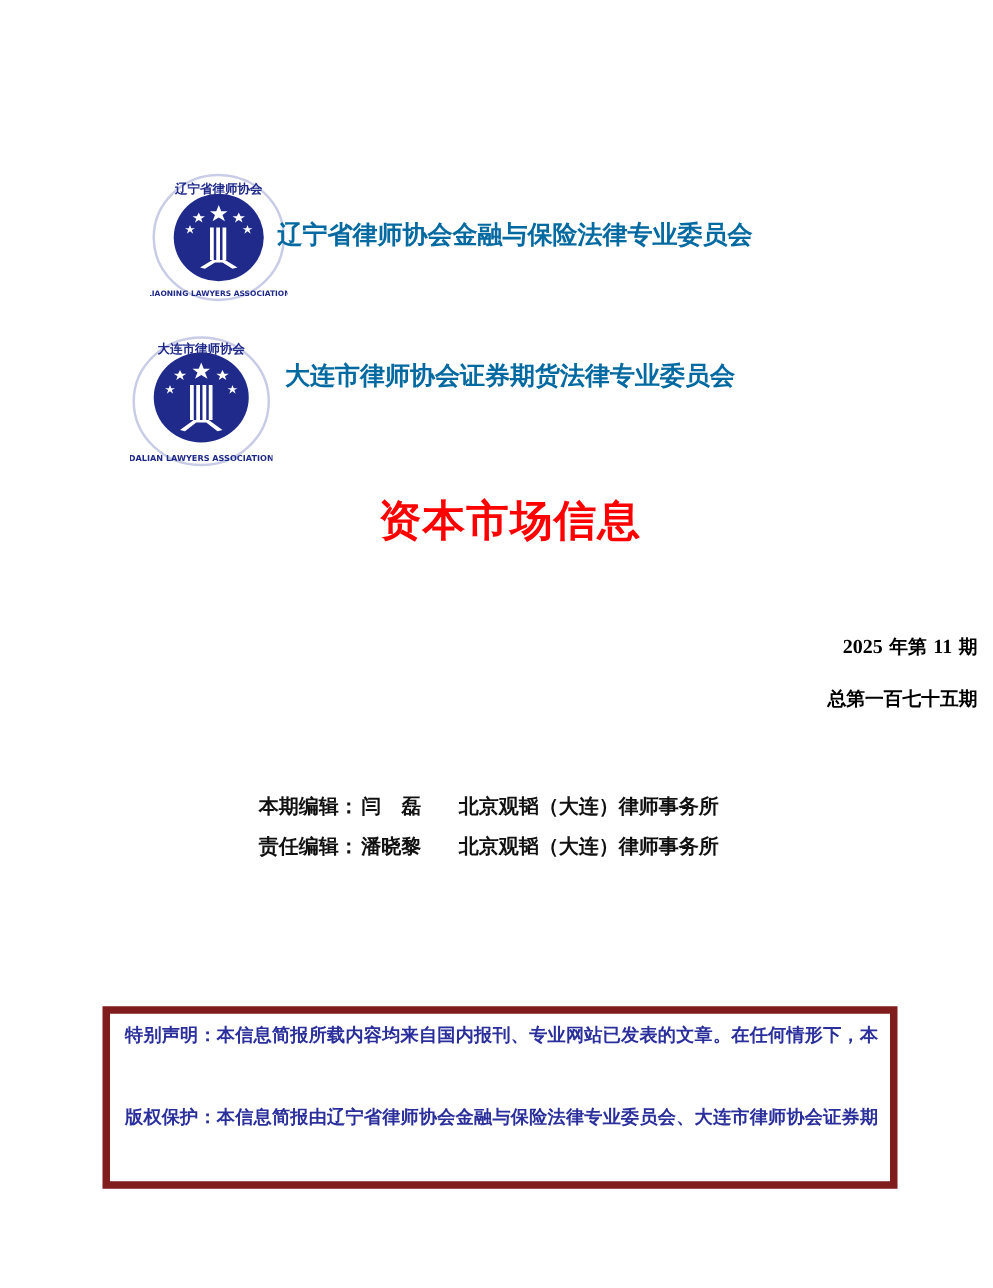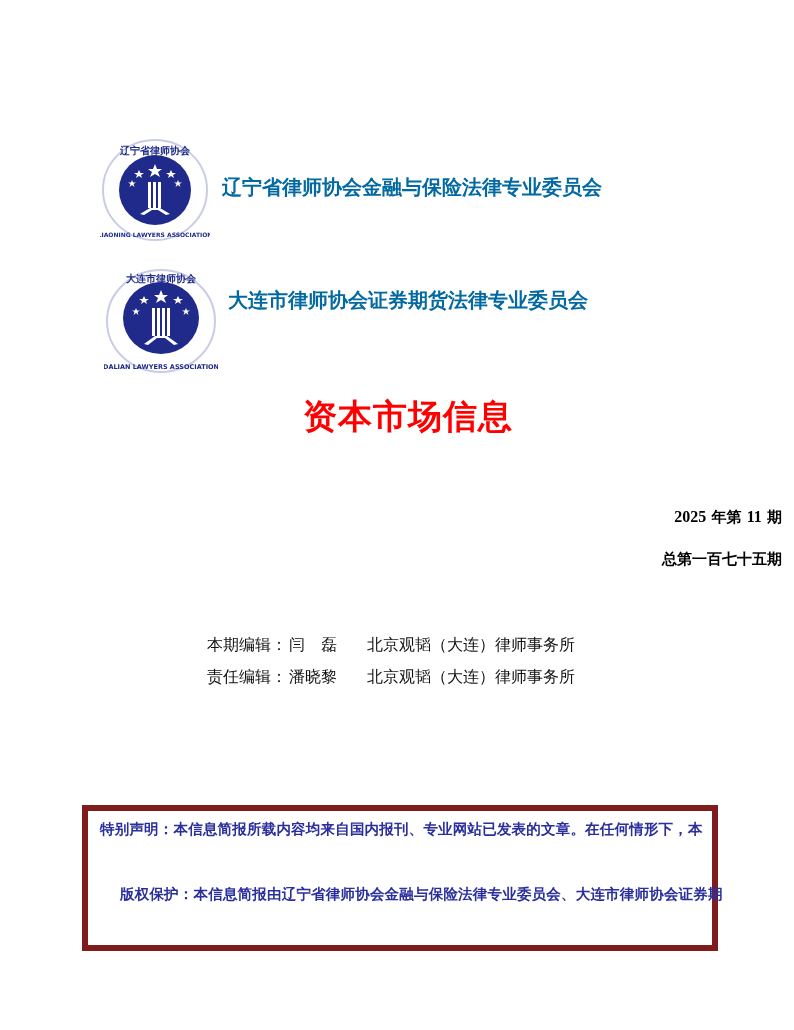--- a/index.html
+++ b/index.html
@@ -7,32 +7,32 @@
          font-family: "DejaVu Sans", "Liberation Sans", sans-serif; }
   .logo { position: absolute; }
   .org-name { position: absolute; color: #0369a1; font-weight: bold; font-size: 20px;
               white-space: nowrap; letter-spacing: 0px; }
   .main-title { position: absolute; left: 0; width: 782px; text-align: center; top: 394px;
                 color: #ff0000; font-weight: bold; font-size: 34px; letter-spacing: 1px; padding-left: 17px; }
   .issue { position: absolute; left: 0; width: 782px; text-align: right; color: #000;
            font-weight: bold; font-size: 15px; }
   .issue .num { font-family: "Liberation Serif", "DejaVu Serif", serif; font-size: 16px; }
   .editor-row { position: absolute; left: 207px; font-size: 16px; color: #111; white-space: nowrap; }
-  .editor-row span { display: inline-block; }
+  .editor-row span { display: inline-block; font-weight: bold; }
   .ed-label { width: 82px; }
   .ed-name { width: 78px; }
   .notice-box { position: absolute; left: 82px; top: 805px; width: 624px; height: 134px;
                 border: 6px solid #7f1d1d; box-sizing: content-box; }
   .notice-p { position: absolute; left: 12px; width: 606px; color: #2a2f9c; font-weight: bold;
               font-size: 14.5px; line-height: 24px; letter-spacing: 0.2px; }
 </style>
 </head>
 <body>
 
-<div class="logo" style="left:100px; top:138px; width:110px; height:104px;">
+<div class="logo" style="left:120px; top:138px; width:110px; height:104px;">
   <svg width="110" height="104" viewBox="0 0 110 104">
     <ellipse cx="55" cy="52" rx="52" ry="50" fill="#ffffff" stroke="#c9cce6" stroke-width="2"></ellipse>
     <ellipse cx="55" cy="52" rx="36" ry="35" fill="#1f2a8a"></ellipse>
     <text x="55" y="16" font-size="10" font-weight="bold" fill="#1f2a8a" text-anchor="middle" font-family="DejaVu Sans, sans-serif">辽宁省律师协会</text>
     <g fill="#ffffff">
       <polygon points="55,26 57,31 62,31 58,34 60,39 55,36 50,39 52,34 48,31 53,31"></polygon>
       <polygon points="39,32 40.5,35 44,35 41,37 42,40 39,38 36,40 37,37 34,35 37.5,35"></polygon>
       <polygon points="71,32 72.5,35 76,35 73,37 74,40 71,38 68,40 69,37 66,35 69.5,35"></polygon>
       <polygon points="32,42 33,44.5 36,44.5 33.5,46 34.5,49 32,47 29.5,49 30.5,46 28,44.5 31,44.5"></polygon>
       <polygon points="78,42 79,44.5 82,44.5 79.5,46 80.5,49 78,47 75.5,49 76.5,46 74,44.5 77,44.5"></polygon>
@@ -77,14 +77,14 @@
 
 <div class="editor-row" style="top:635px;">
   <span class="ed-label">本期编辑：</span><span class="ed-name">闫　磊</span><span>北京观韬（大连）律师事务所</span>
 </div>
 <div class="editor-row" style="top:667px;">
   <span class="ed-label">责任编辑：</span><span class="ed-name">潘晓黎</span><span>北京观韬（大连）律师事务所</span>
 </div>
 
 <div class="notice-box">
   <div class="notice-p" style="top:6px;">特别声明：本信息简报所载内容均来自国内报刊、专业网站已发表的文章。在任何情形下，本</div>
-  <div class="notice-p" style="top:71px;margin-left:20px;">版权保护：本信息简报由辽宁省律师协会金融与保险法律专业委员会、大连市律师协会证券期</div>
+  <div class="notice-p" style="top:71px;">版权保护：本信息简报由辽宁省律师协会金融与保险法律专业委员会、大连市律师协会证券期</div>
 </div>
 
 </body></html>

